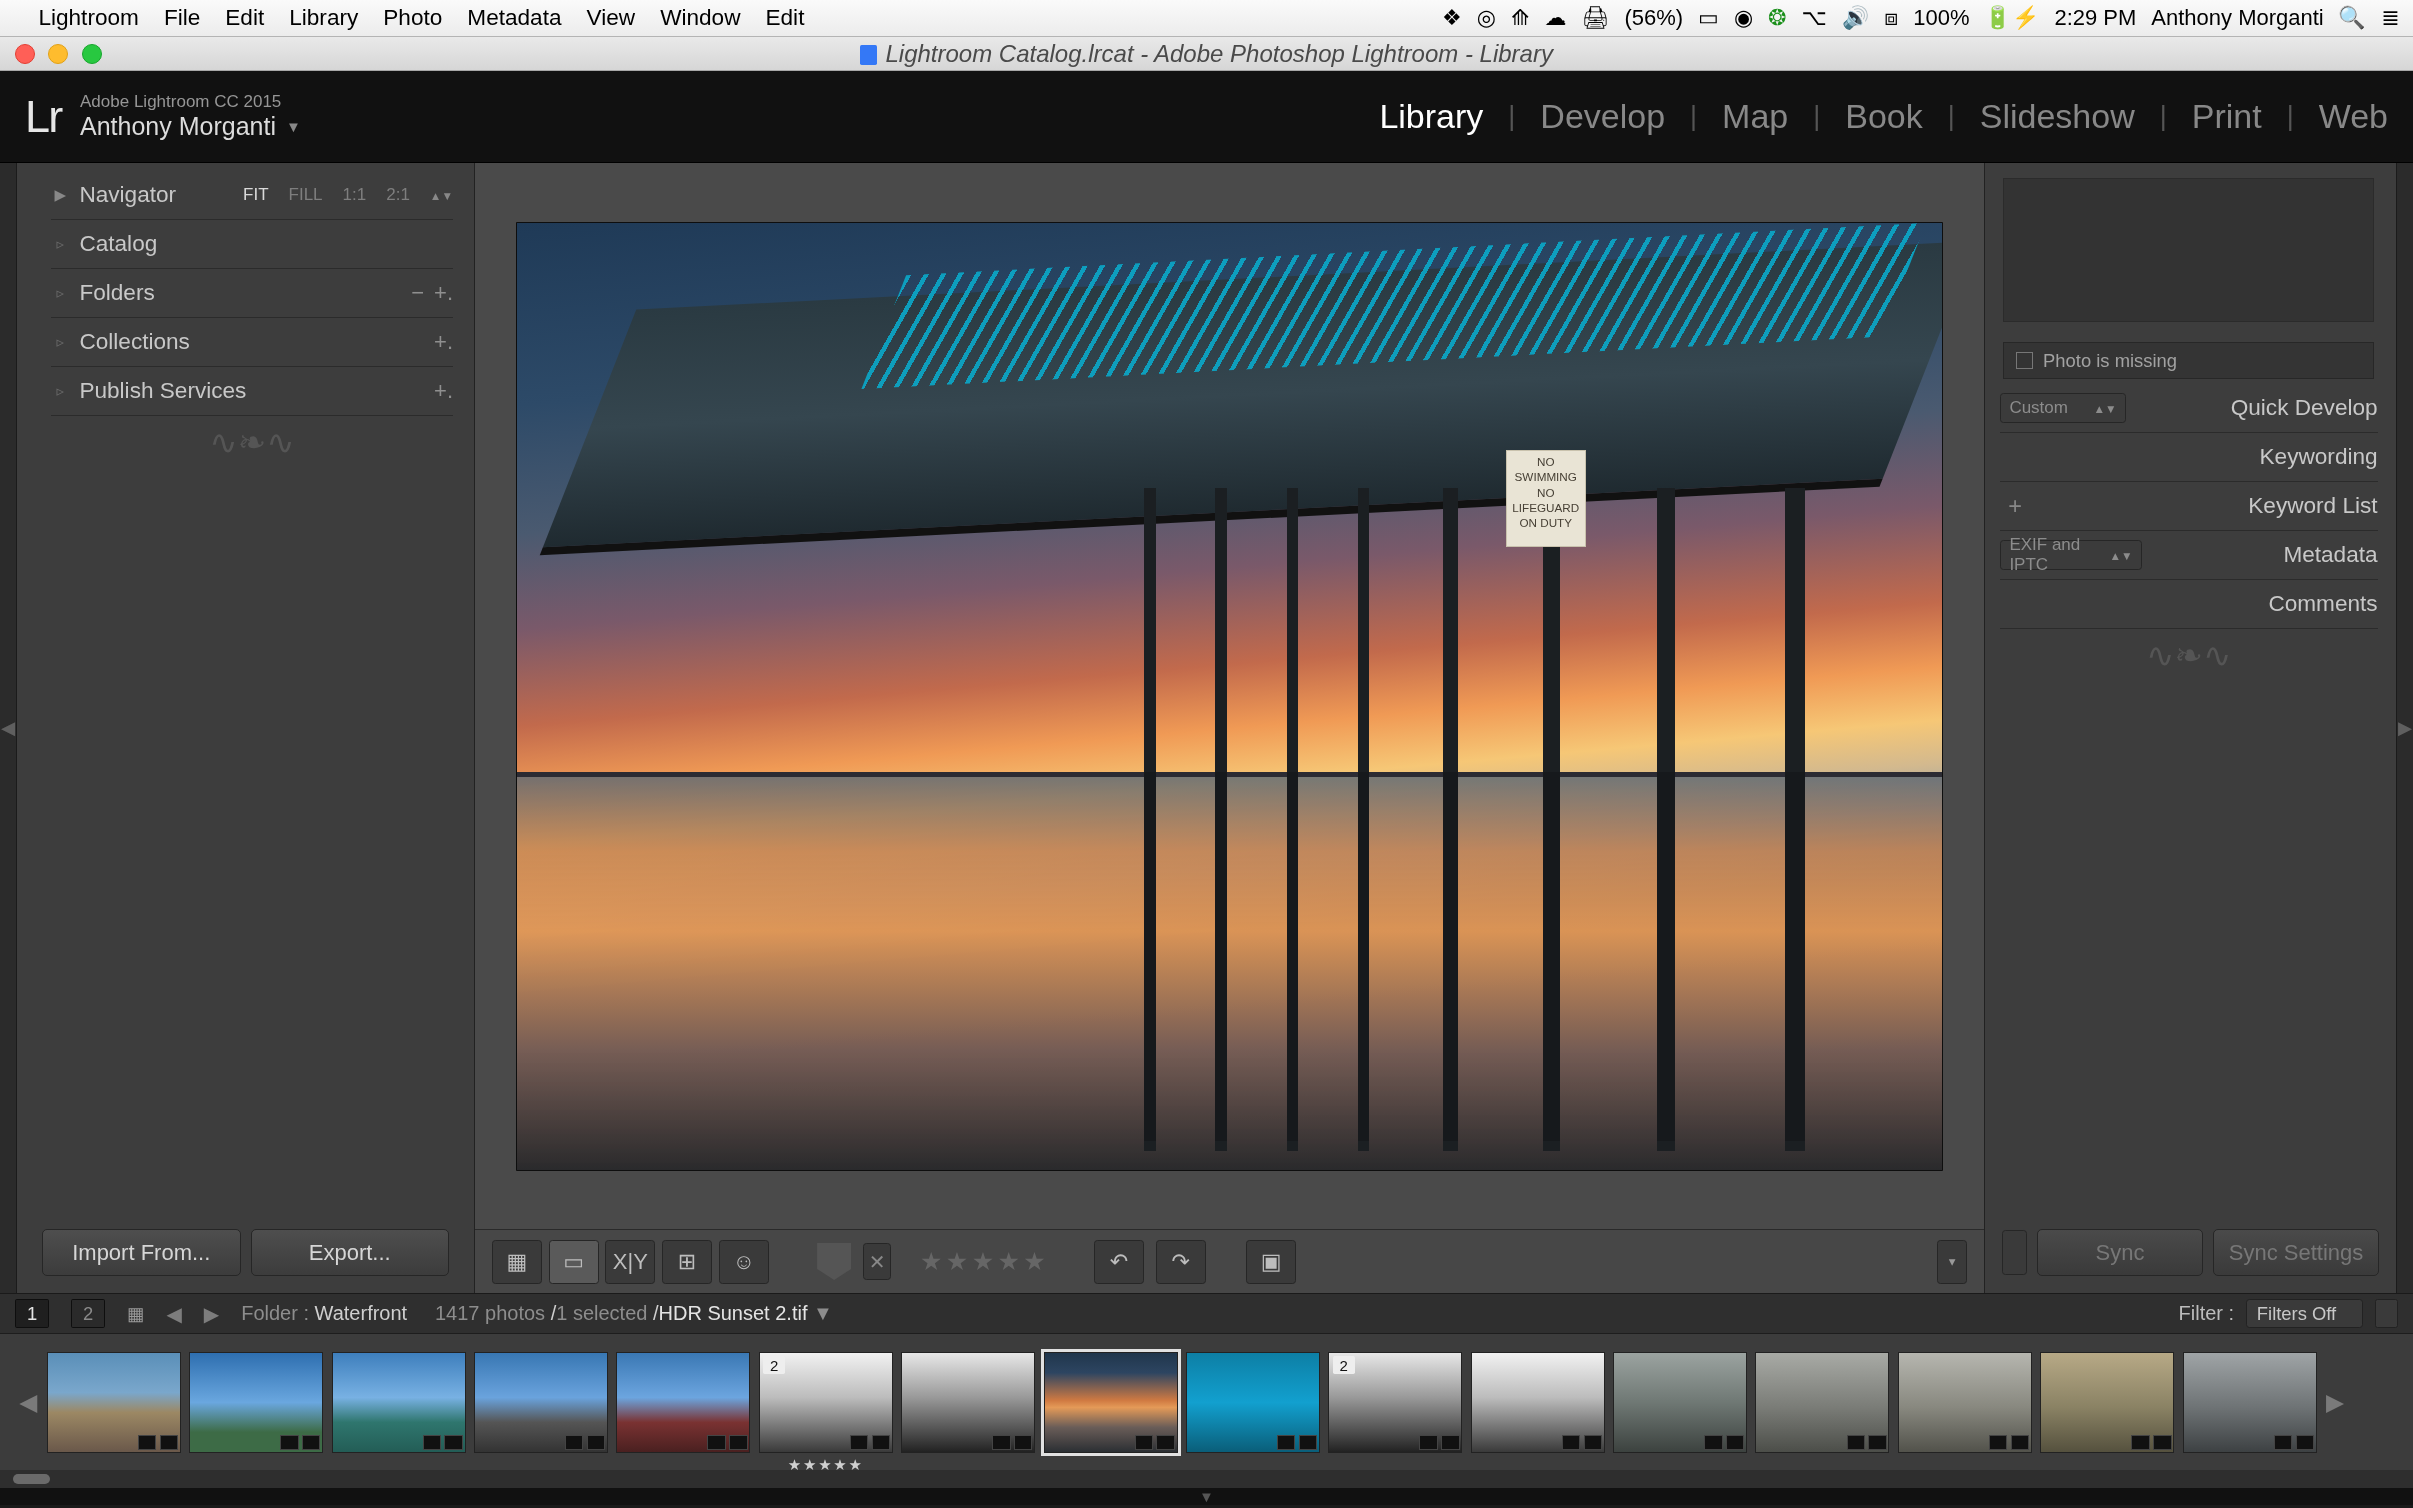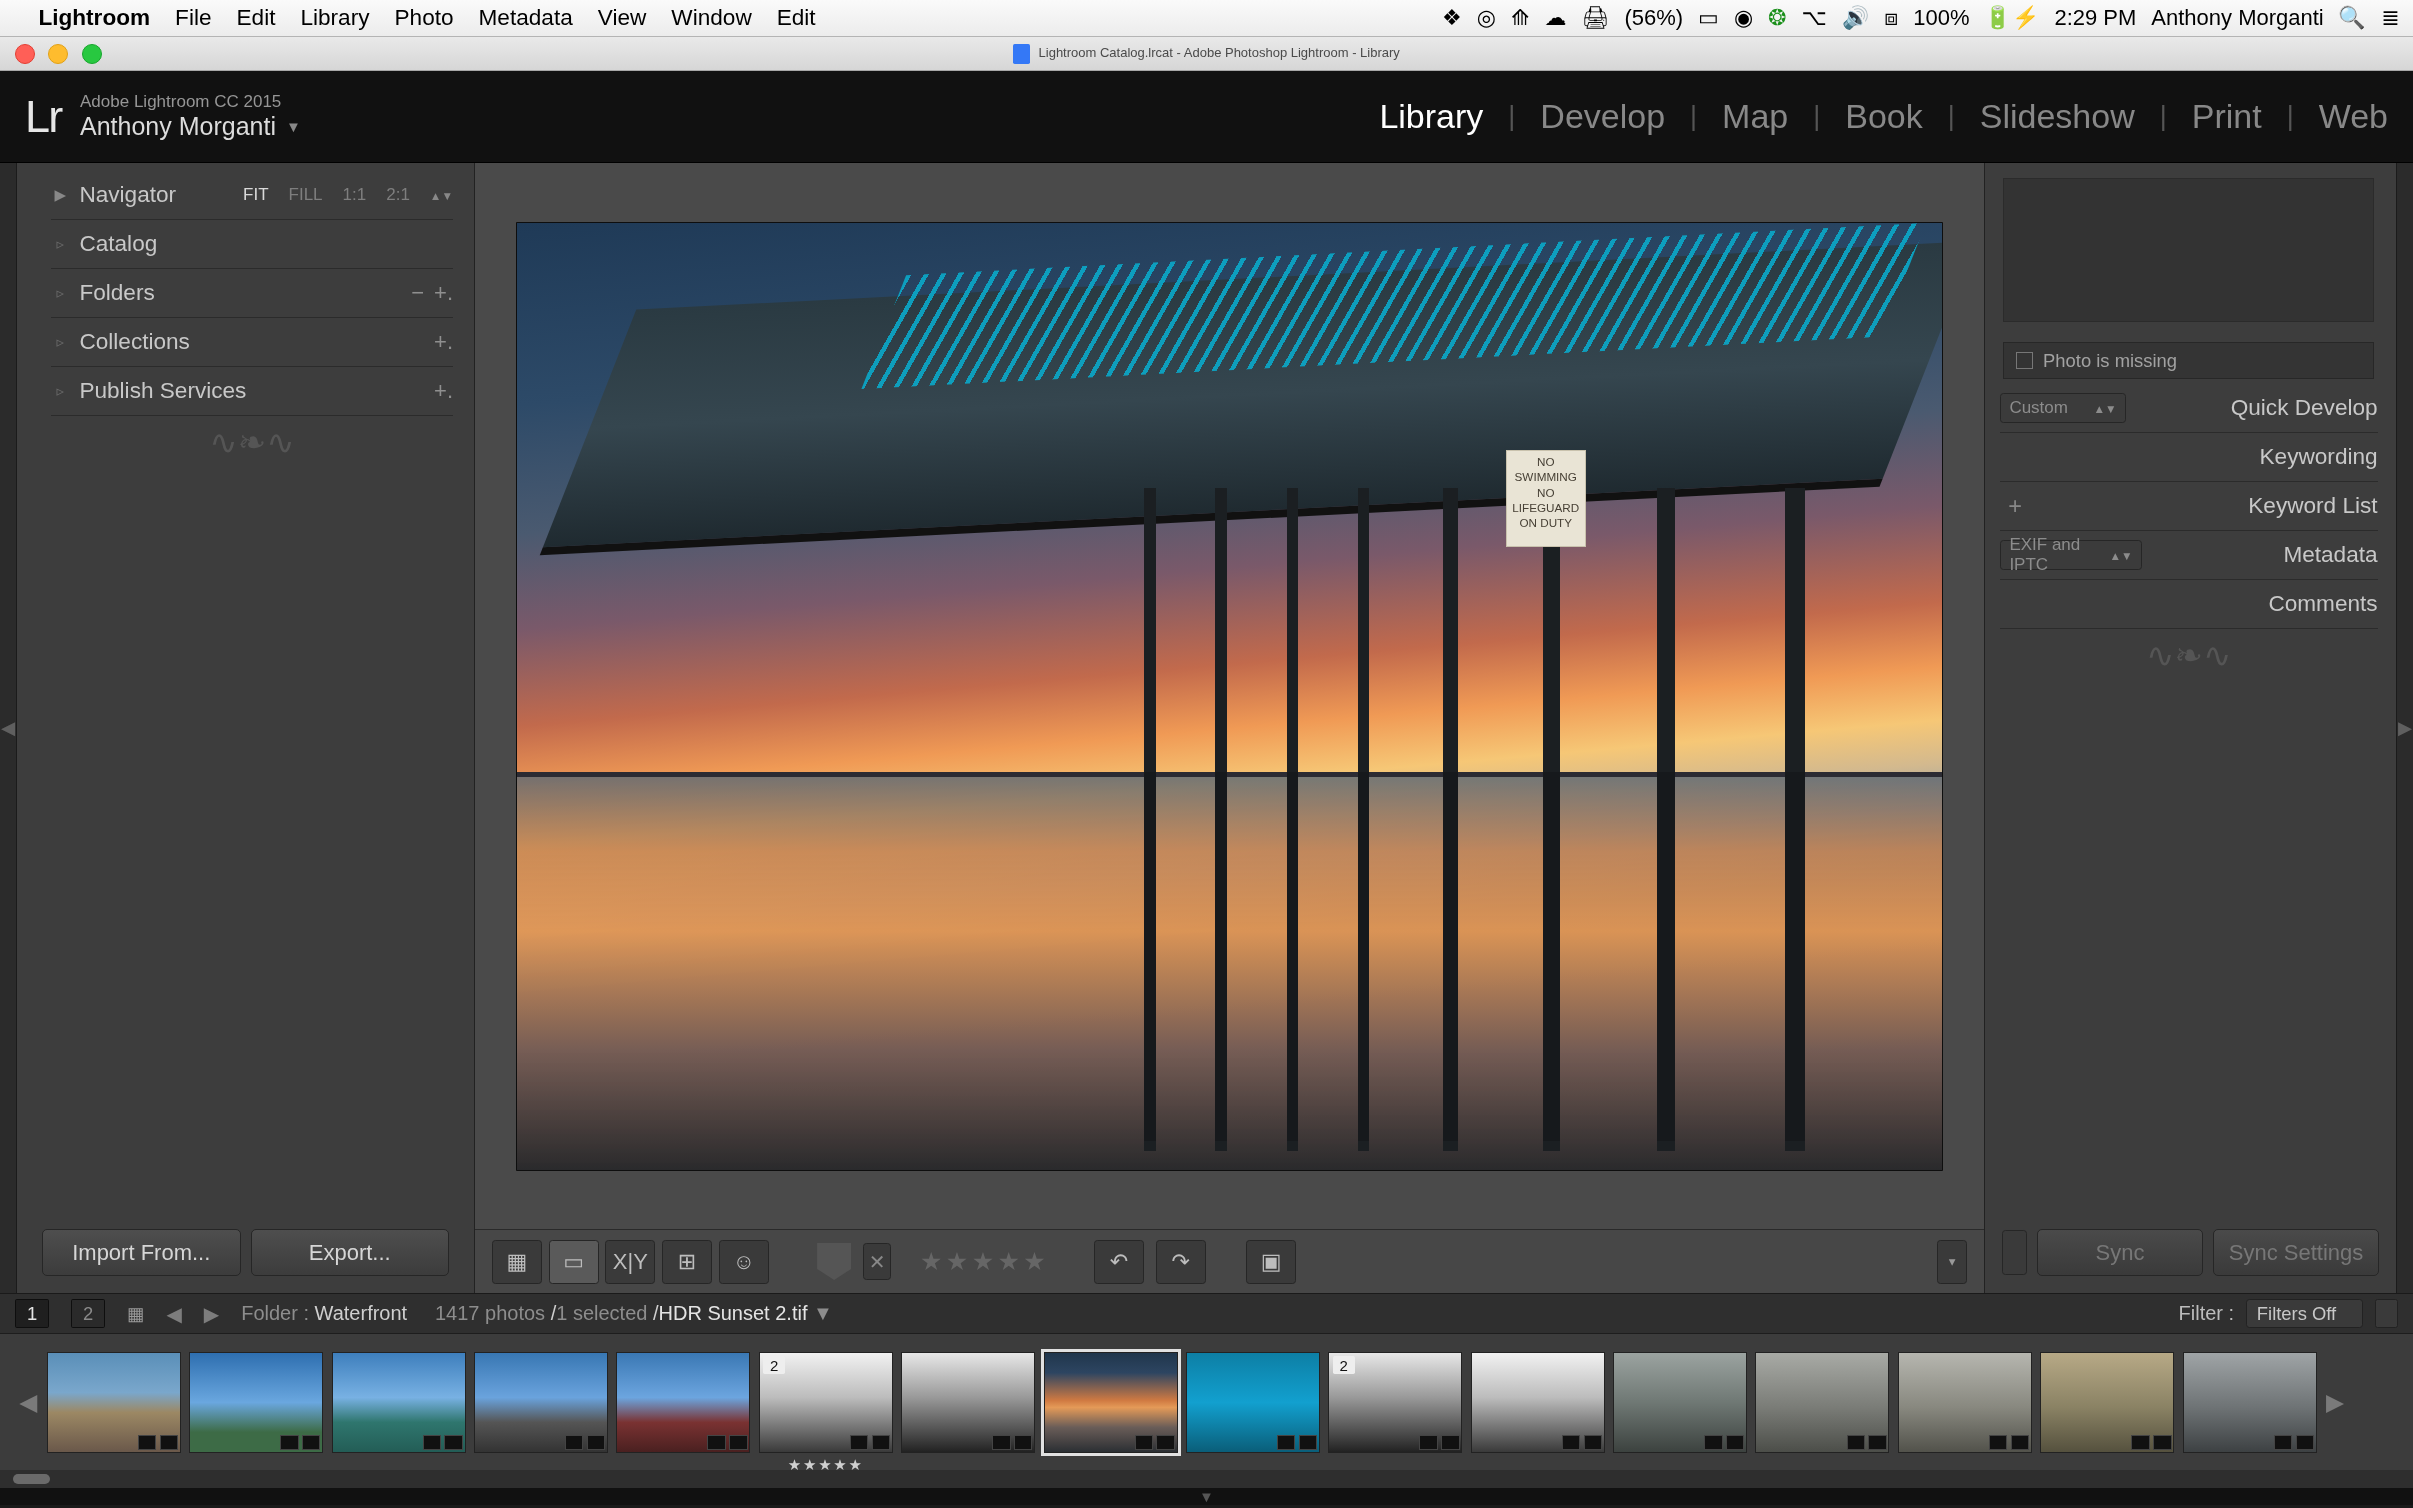--- a/index.html
+++ b/index.html
@@ -1,33 +1,33 @@
 <!DOCTYPE html>
 <html style="font-size:13.4px"><head>
 <meta charset="utf-8">
 <style>
 * { margin:0; padding:0; box-sizing:border-box; font-family: "Helvetica Neue", Arial, sans-serif; -webkit-font-smoothing:antialiased; }
 html,body{width:2413px;height:1508px;background:#1a1a1a;overflow:hidden;}
 
 
 .mac-menubar{height:37px;background:linear-gradient(#fafafa,#ececec);display:flex;align-items:center;padding:0 13.4px;font-size:22.6px;color:#000;border-bottom:0.8px solid #b4b4b4;gap:25px;}
 .mac-menubar .apple{font-size:25px;}
-.mac-menubar .appname{font-weight:700;}
+.mac-menubar .appname{font-weight:400;}
 .mac-menubar .spacer{flex:1;}
 .mac-menubar .status{display:flex;align-items:center;gap:15px;font-size:22px;}
 .mac-menubar .status span{display:inline-flex;align-items:center;}
 
 
 .titlebar{height:34px;background:linear-gradient(#e9e9e9,#d6d6d6);display:flex;align-items:center;position:relative;border-bottom:0.8px solid #a7a7a7;}
 .traffic{display:flex;gap:13.4px;position:absolute;left:15px;}
 .traffic .dot{width:20px;height:20px;border-radius:50%;}
 .traffic .r{background:#ff5f57;border:0.8px solid #e33e32;}
 .traffic .y{background:#febc2e;border:0.8px solid #e1a116;}
 .traffic .g{background:#28c840;border:0.8px solid #17a62c;}
-.titlebar .title{flex:1;text-align:center;font-size:13px;color:#4a4a4a;}
+.titlebar .title{flex:1;text-align:center;font-size:24px;color:#4a4a4a;font-style:italic;}
 .titlebar .title .docicon{display:inline-block;width:17px;height:20px;background:#3478f6;margin-right:8.4px;vertical-align:middle;border-radius:1.7px;}
 
 
 .app-header{height:92px;background:#111;display:flex;align-items:center;padding:0 25px;color:#bfbfbf;border-bottom:0.8px solid #000;}
 .id-plate{display:flex;align-items:center;gap:18.4px;}
 .lr-logo{font-size:45px;font-weight:300;color:#e6e6e6;letter-spacing:-1.7px;}
 .id-text .line1{font-size:17px;color:#969696;}
 .id-text .line2{font-size:25px;color:#dcdcdc;display:flex;align-items:center;gap:10px;}
 .id-text .line2 .tri{font-size:15px;color:#888;}
 .module-picker{margin-left:auto;display:flex;align-items:center;gap:25px;font-size:34px;}

